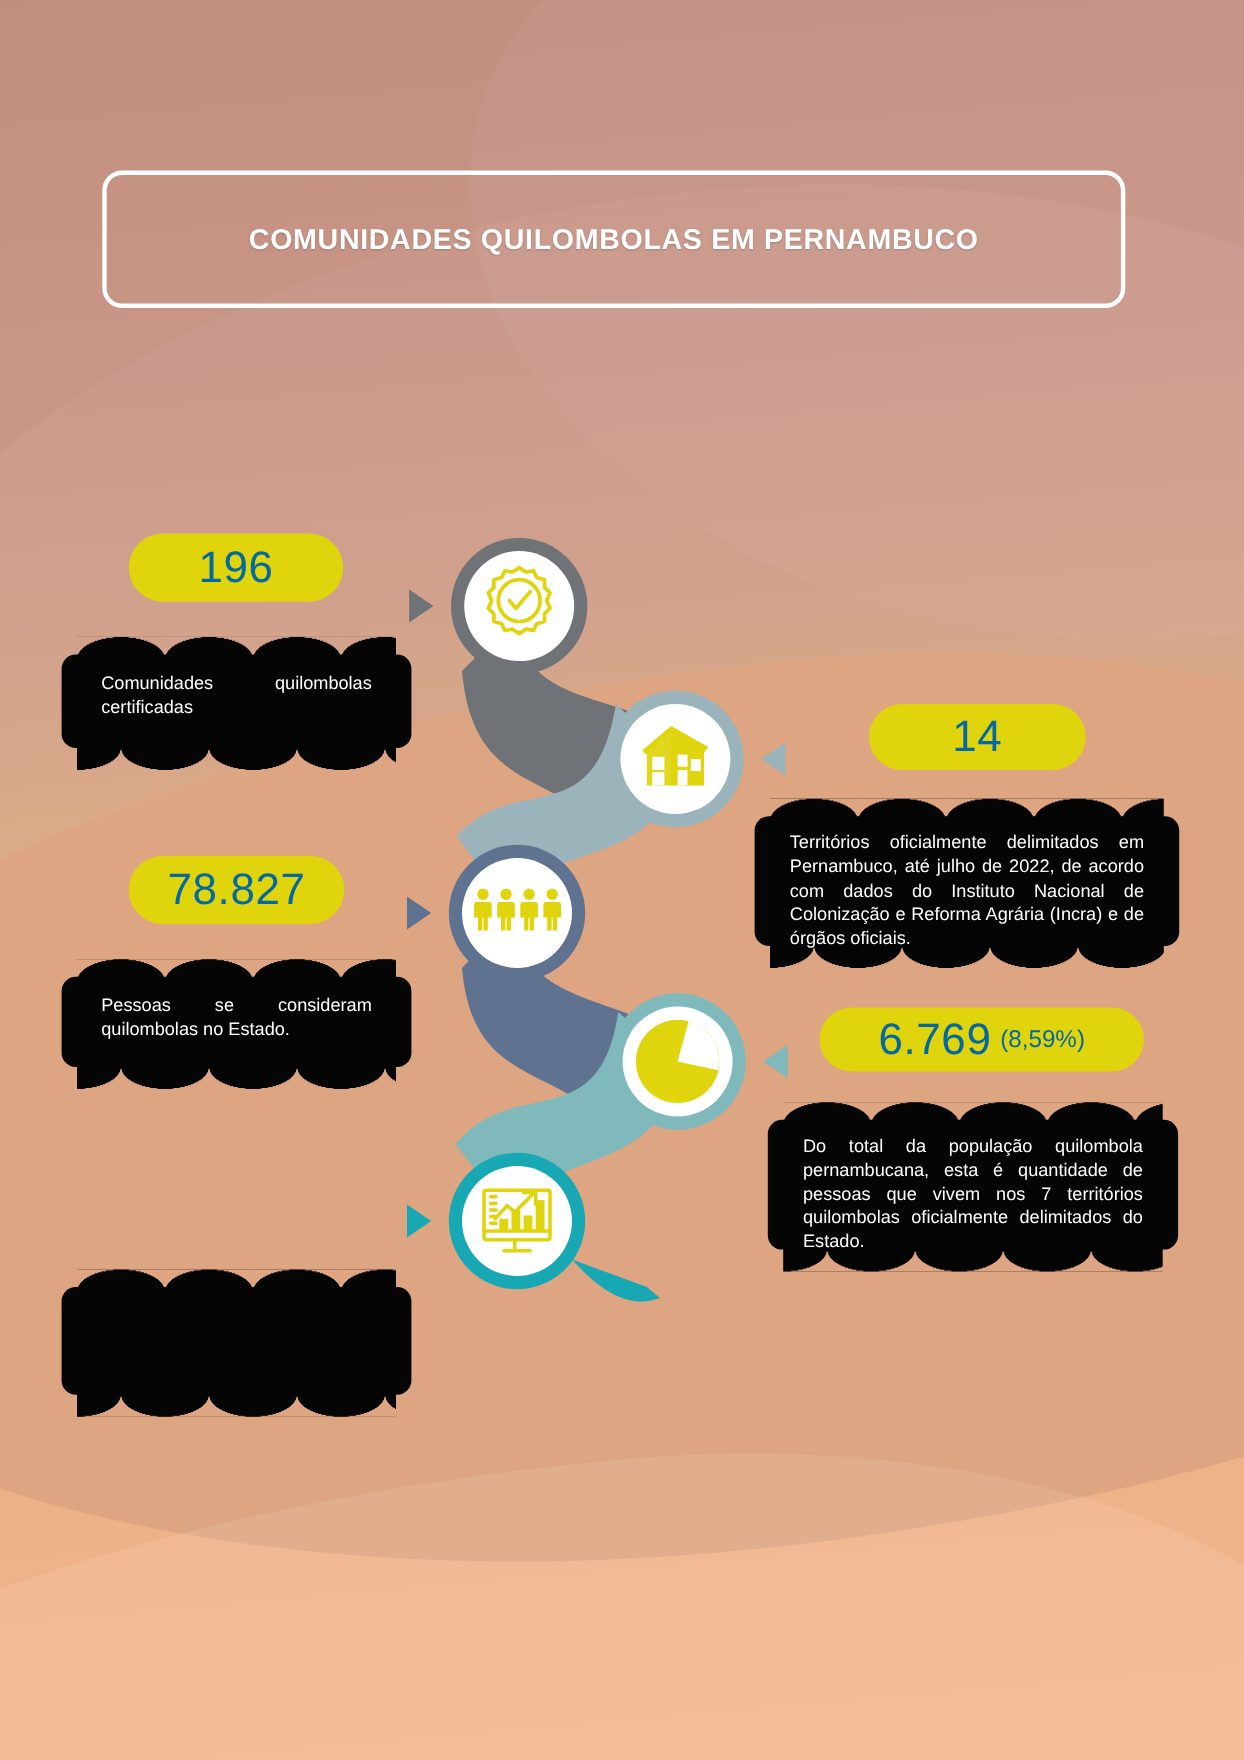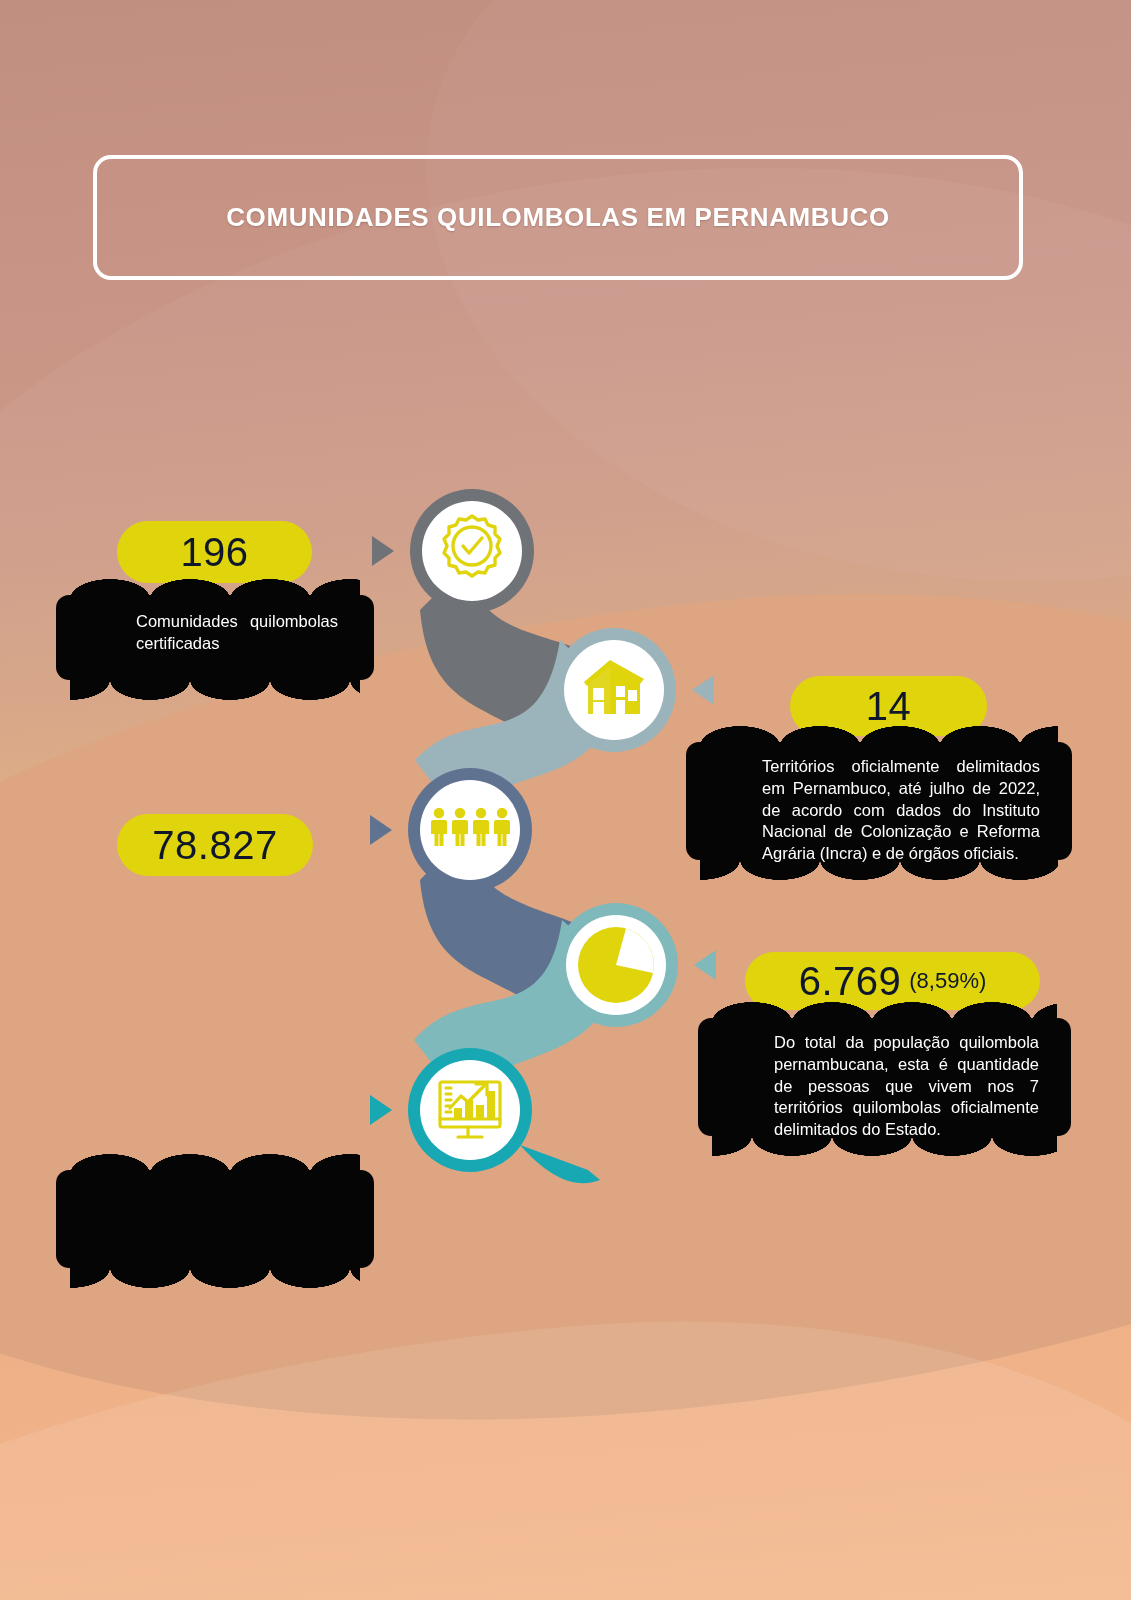--- a/index.html
+++ b/index.html
@@ -63,41 +63,40 @@
 
   
   .chain{position:absolute;left:0;top:0;width:1131px;height:1600px;}
 
   
   .pill{
     position:absolute;
     background:#e0d40d;
     border-radius:40px;
     display:flex;align-items:center;justify-content:center;
-    color:#0f172a;
+    color:#0369a1;
     box-sizing:border-box;
     padding:0 22px;
     white-space:nowrap;
-    margin-top:36px;
   }
   .pill .big{font-size:40px;font-weight:400;letter-spacing:0.5px;}
   .pill .pct{font-size:22px;font-weight:400;margin-left:8px;}
 
   
   .caption{
     position:absolute;
     background:#050505;
     color:#ffffff;
     box-sizing:border-box;
     font-size:16.5px;
     line-height:1.32;
     text-align:justify;
     text-justify:inter-word;
   }
-  .caption .inner{position:relative;z-index:3;margin-left:44px;}
+  .caption .inner{position:relative;z-index:3;}
   
   .caption::before,.caption::after{
     content:"";position:absolute;left:0;right:0;height:22px;
     background-repeat:repeat-x;
     z-index:2;
   }
   .caption::before{
     top:-18px;
     background-image:radial-gradient(ellipse 40px 20px at 40px 20px,#050505 99%,transparent 100%);
     background-size:80px 22px;
@@ -236,20 +235,25 @@
   </div>
   <div class="caption" style="left:700px;top:742px;width:358px;height:118px;padding:14px 18px;">
     <div class="cap-side" style="left:-14px;"></div>
     <div class="cap-side" style="right:-14px;"></div>
     <div class="inner">Territórios oficialmente delimitados em Pernambuco, até julho de 2022, de acordo com dados do Instituto Nacional de Colonização e Reforma Agrária (Incra) e de órgãos oficiais.</div>
   </div>
 
   <div class="pill" style="left:117px;top:778px;width:196px;height:62px;">
     <span class="big">78.827</span>
   </div>
+  <div class="caption" style="left:70px;top:888px;width:290px;height:82px;padding:16px 22px;">
+    <div class="cap-side" style="left:-14px;"></div>
+    <div class="cap-side" style="right:-14px;"></div>
+    <div class="inner">Pessoas se consideram quilombolas no Estado.</div>
+  </div>
 
   <div class="pill" style="left:745px;top:916px;width:295px;height:58px;text-align:center;">
     <span class="big">6.769</span>
     <span class="pct">(8,59%)</span>
   </div>
   <div class="caption" style="left:712px;top:1018px;width:345px;height:118px;padding:14px 18px;">
     <div class="cap-side" style="left:-14px;"></div>
     <div class="cap-side" style="right:-14px;"></div>
     <div class="inner">Do total da população quilombola pernambucana, esta é quantidade de pessoas que vivem nos 7 territórios quilombolas oficialmente delimitados do Estado.</div>
   </div>

